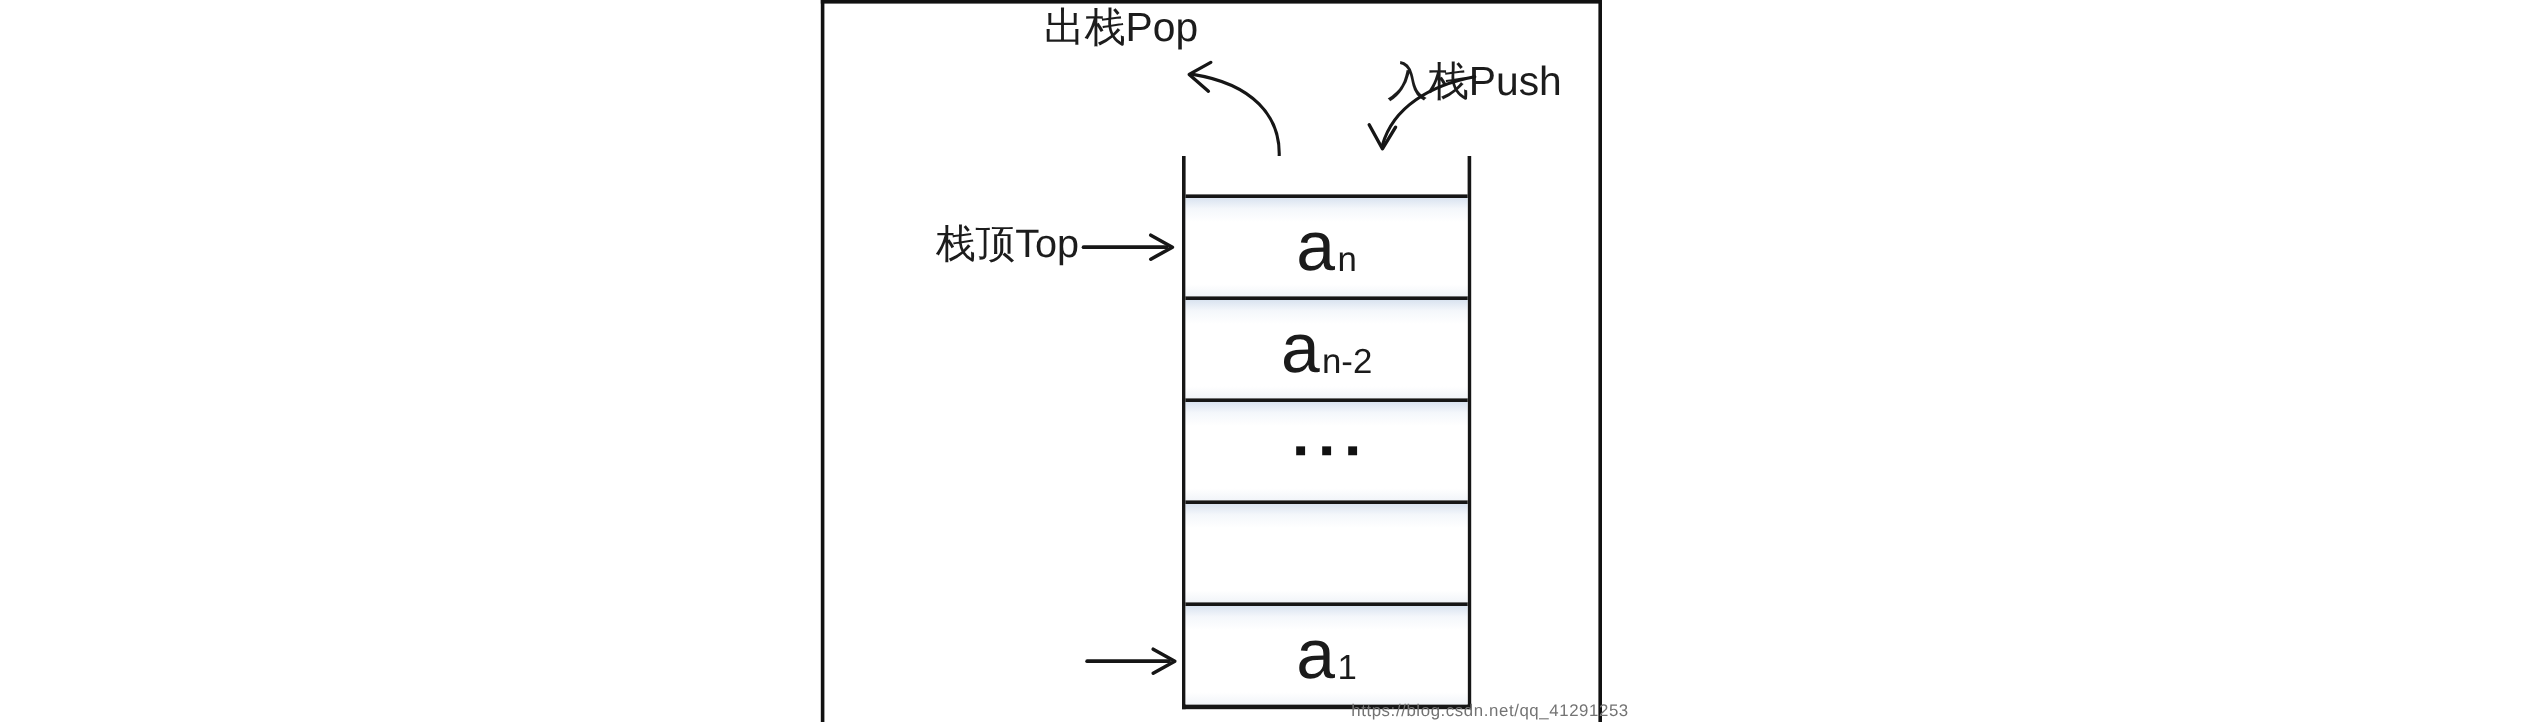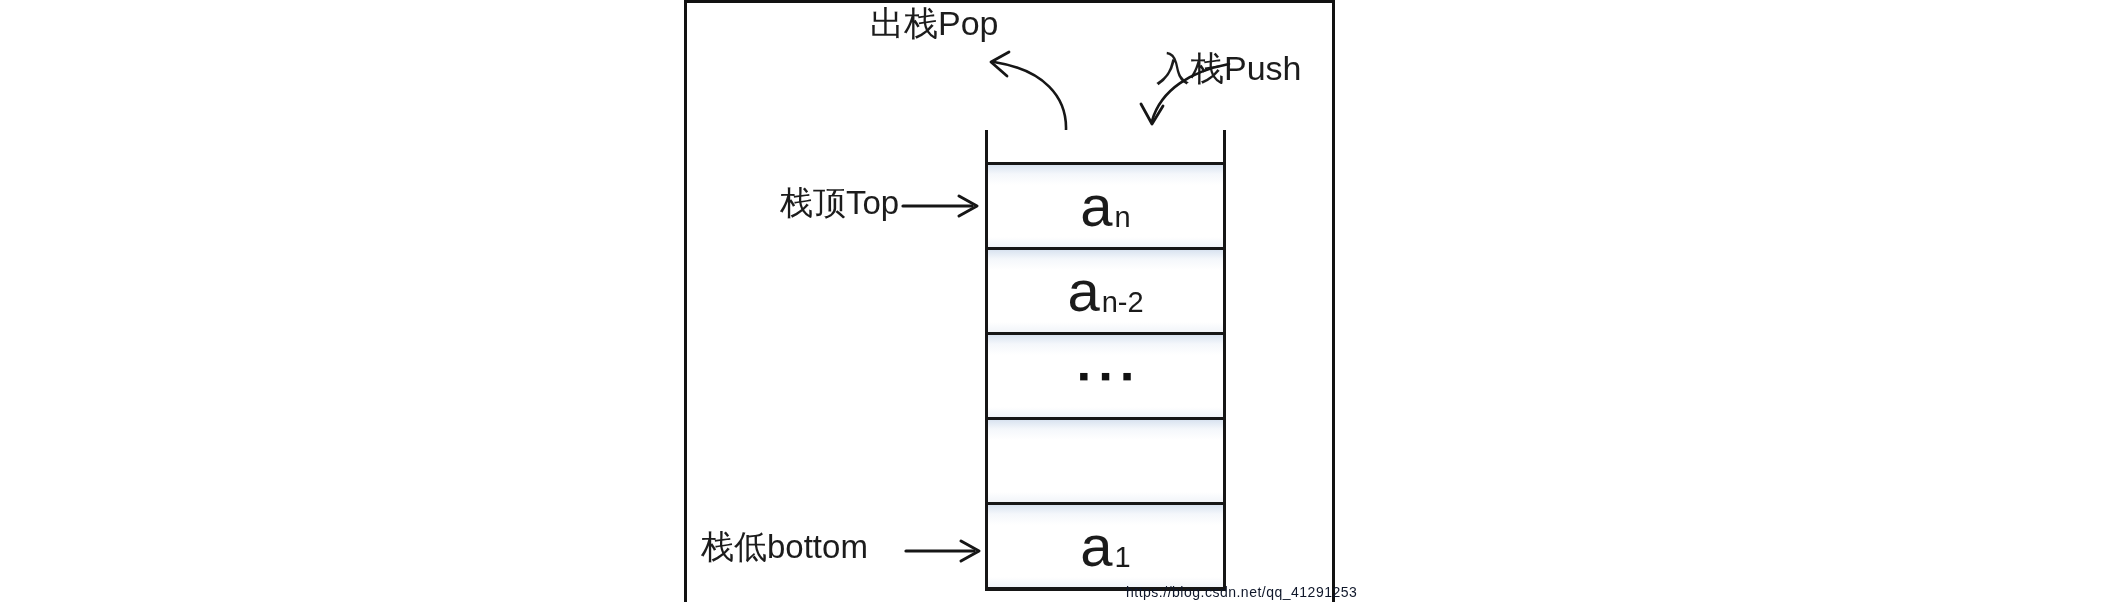--- a/index.html
+++ b/index.html
@@ -83,37 +83,36 @@
     letter-spacing: 11px;
     color: #111111;
     padding-left: 11px;
   }
   .watermark {
     position: absolute;
     left: 1126px;
     top: 584px;
     font-size: 14px;
     letter-spacing: 0.5px;
-    color: #0f172a;
+    color: #737373;
     white-space: nowrap;
   }
 </style>
 </head>
 <body>
 
 <div class="canvas">
 
   <div class="frame-line frame-left"></div>
   <div class="frame-line frame-right"></div>
   <div class="frame-line frame-top"></div>
 
   <div class="label pop-label">出栈Pop</div>
   <div class="label push-label">入栈Push</div>
   <div class="label top-label">栈顶Top</div>
-  <div class="label bottom-label">栈低bottom</div>
 
   <svg class="arrows" viewBox="0 0 2110 602" xmlns="http://www.w3.org/2000/svg">
 
     <path d="M 1066 130 C 1067 97 1044 70 994 62" fill="none" stroke="#161616" stroke-width="2.6" stroke-linecap="round"></path>
     <polyline points="1009,52 991,62 1007,76" fill="none" stroke="#161616" stroke-width="2.8" stroke-linecap="round" stroke-linejoin="round"></polyline>
 
     <path d="M 1229 64 C 1192 71 1161 89 1152 121" fill="none" stroke="#161616" stroke-width="2.6" stroke-linecap="round"></path>
     <polyline points="1141,104 1152,124 1163,106" fill="none" stroke="#161616" stroke-width="2.8" stroke-linecap="round" stroke-linejoin="round"></polyline>
 
     <line x1="903" y1="206" x2="972" y2="206" stroke="#161616" stroke-width="3.2" stroke-linecap="round"></line>

